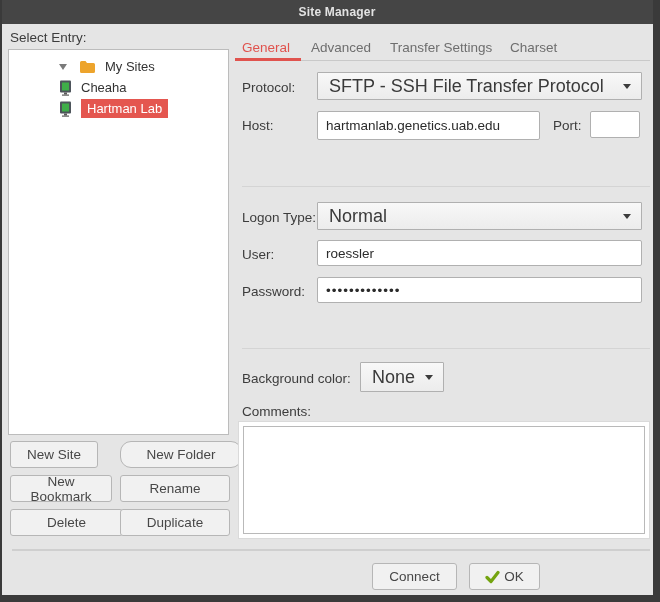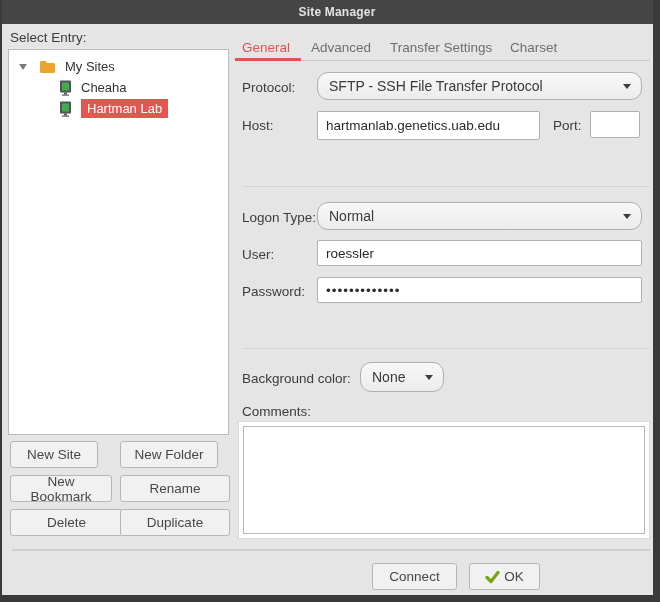--- a/index.html
+++ b/index.html
@@ -15,21 +15,21 @@
     display:flex;align-items:center;justify-content:center;
   }
   .titlebar span{color:#e3e3e3;font-size:12px;font-weight:bold;letter-spacing:.2px;padding-left:14px;}
   .label{position:absolute;font-size:13.5px;color:#3c3c3c;white-space:nowrap;}
 
   
   .tree{
     position:absolute;left:6px;top:49px;width:221px;height:386px;
     background:#fff;border:1px solid #bcbcbc;
   }
-  .tree-row{display:flex;align-items:center;height:21px;font-size:13px;color:#333;cursor:default;}
+  .tree-row{display:flex;align-items:center;height:21px;font-size:13px;color:#333;cursor:default;padding-left:40px;}
   .row-root{margin-top:6px;}
   .expander{width:0;height:0;border-left:4.5px solid transparent;border-right:4.5px solid transparent;
     border-top:6px solid #7a7a7a;margin-left:10px;}
   .folder-icon{margin-left:12px;}
   .server-icon{margin-left:0;}
   .row-child{padding-left:50px;}
   .tree-row .txt{margin-left:5px;}
   .txt-selected{background:var(--selection-red,#e4564f);color:#fff;padding:2px 6px;margin-left:5px;}
 
   .btn{
@@ -39,23 +39,23 @@
 
   
   .tab{position:absolute;top:40px;font-size:13.5px;color:#6e6e6e;cursor:default;}
   .tab.active{color:var(--accent-red,#e0534e);}
   .tab-line{position:absolute;left:238px;top:60px;width:410px;height:1px;background:#c9c9c9;}
   .tab-underline{position:absolute;left:233px;top:58px;width:66px;height:3px;background:var(--accent-red,#e0534e);}
 
   
   .dropdown{
     position:absolute;background:linear-gradient(#f8f8f8,#ececec);
-    border:1px solid #b0b0b0;border-radius:11px;
+    border:1px solid #b0b0b0;border-radius:1px;
     display:flex;align-items:center;padding:0 26px 0 11px;
-    font-size:14px;color:#3a3a3a;cursor:default;
+    font-size:18px;color:#3a3a3a;cursor:default;
   }
   .dd-arrow{position:absolute;right:10px;top:50%;margin-top:-2px;width:0;height:0;
     border-left:4.5px solid transparent;border-right:4.5px solid transparent;border-top:5.5px solid #3c3c3c;}
   .input{
     position:absolute;background:#fff;border:1px solid #b0b0b0;border-radius:2px;
     padding:0 8px;font-size:13.5px;color:#2b2b2b;outline:none;
   }
   .sep{position:absolute;height:1px;background:#d4d4d4;}
   .comments-box{position:absolute;left:236px;top:421px;width:412px;height:118px;background:#fff;border:1px solid #dadada;padding:4px;}
   .comments-box textarea{width:100%;height:100%;border:1px solid #b9b9b9;resize:none;outline:none;font-size:13px;color:#333;background:#fff;}
@@ -102,21 +102,21 @@
           <rect x="3" y="2.5" width="7" height="8" fill="#3fae49"></rect>
           <rect x="5" y="12.5" width="3" height="2" fill="#5a5a5a"></rect>
           <rect x="3" y="14.5" width="7" height="1.2" fill="#5a5a5a"></rect>
         </svg>
       </span>
       <span class="txt-selected">Hartman Lab</span>
     </div>
   </div>
 
   <button class="btn" style="left:8px;top:441px;width:88px;">New Site</button>
-  <button class="btn" style="left:118px;top:441px;width:98px;">New Folder</button>
+  <button class="btn" style="left:118px;top:441px;width:122px;border-radius:11px;">New Folder</button>
   <button class="btn" style="left:8px;top:475px;width:102px;">New Bookmark</button>
   <button class="btn" style="left:118px;top:475px;width:110px;">Rename</button>
   <button class="btn" style="left:8px;top:509px;width:113px;">Delete</button>
   <button class="btn" style="left:118px;top:509px;width:110px;">Duplicate</button>
 
   <div class="tab-line"></div>
   <span class="tab active" style="left:240px;">General</span>
   <span class="tab" style="left:309px;">Advanced</span>
   <span class="tab" style="left:388px;">Transfer Settings</span>
   <span class="tab" style="left:508px;">Charset</span>

